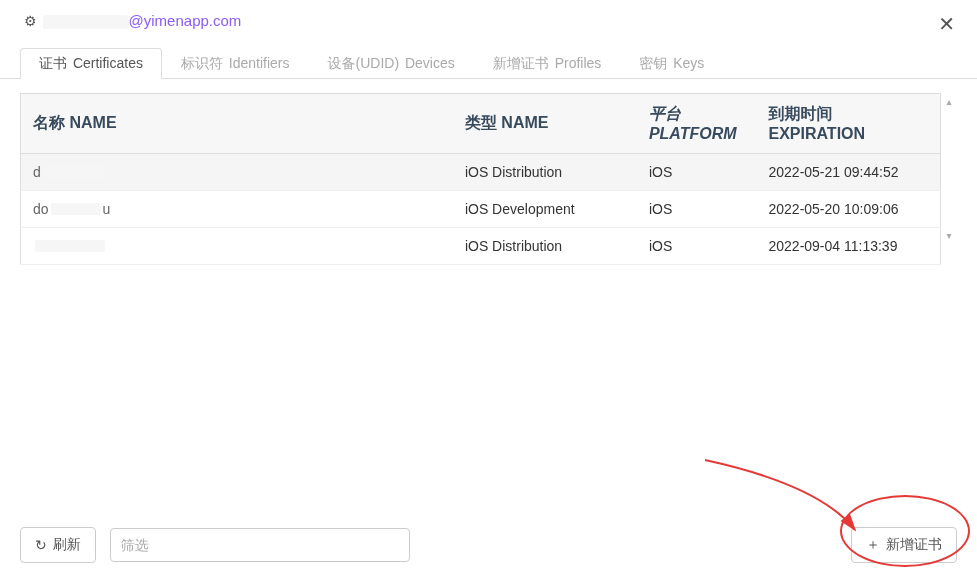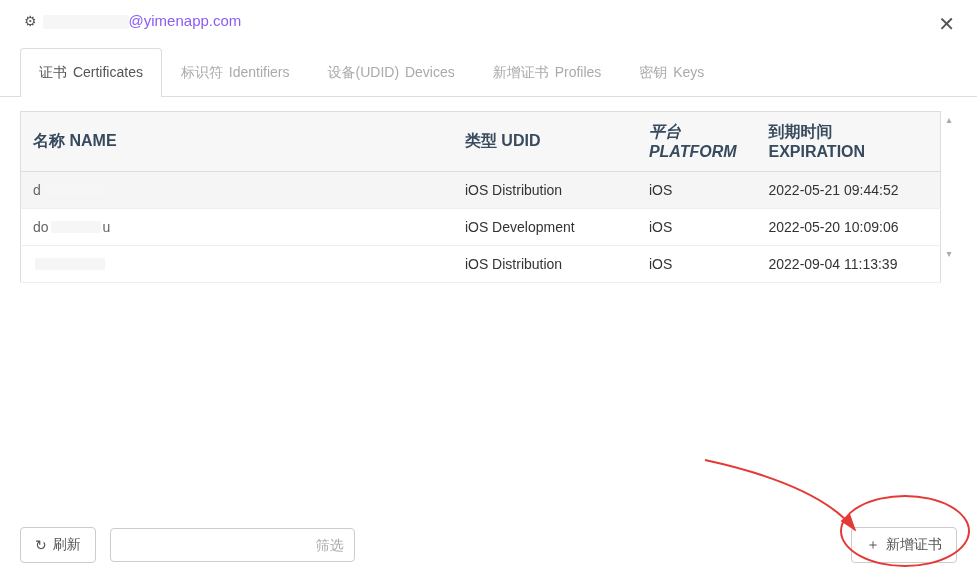--- a/index.html
+++ b/index.html
@@ -45,21 +45,21 @@
       border: none;
       padding: 0 4px;
     }
     .tabs {
       display: flex;
       padding: 0 20px;
       border-bottom: 1px solid #ddd;
       margin-top: 4px;
     }
     .tab {
-      padding: 15px 18px;
+      padding: 6px 18px;
       color: #999;
       cursor: pointer;
       border: 1px solid transparent;
       border-bottom: none;
       font-size: 14px;
       position: relative;
       top: 1px;
     }
     .tab.active {
       color: #555;
@@ -133,23 +133,22 @@
       font-size: 14px;
       display: inline-flex;
       align-items: center;
       gap: 6px;
     }
     .filter-input {
       border: 1px solid #ccc;
       border-radius: 4px;
       padding: 8px 10px;
       font-size: 14px;
-      width: 245px;
-      color: #555;
-      text-align: right;
+      width: 300px;
+      color: #555;
     }
     .filter-input::placeholder { color: #aaa; }
     .spacer { flex: 1; }
     .arrow-annot {
       position: absolute;
       pointer-events: none;
       z-index: 5;
     }
     .ellipse-annot {
       position: absolute;
@@ -198,21 +197,21 @@
     <span class="tab-en">Keys</span>
   </div>
 </div>
 
 <div class="body-area">
   <div class="table-wrapper">
     <table class="table">
       <thead>
         <tr>
           <th class="col-name">名称 NAME</th>
-          <th class="col-type">类型 UDID</th>
+          <th class="col-type">类型 NAME</th>
           <th class="col-platform">平台 PLATFORM</th>
           <th class="col-exp">到期时间 EXPIRATION</th>
         </tr>
       </thead>
       <tbody>
         <tr class="selected">
           <td>
             <div class="name-cell">
               <span>d</span>
               <span class="redaction" style="width:60px;height:12px;"></span>

